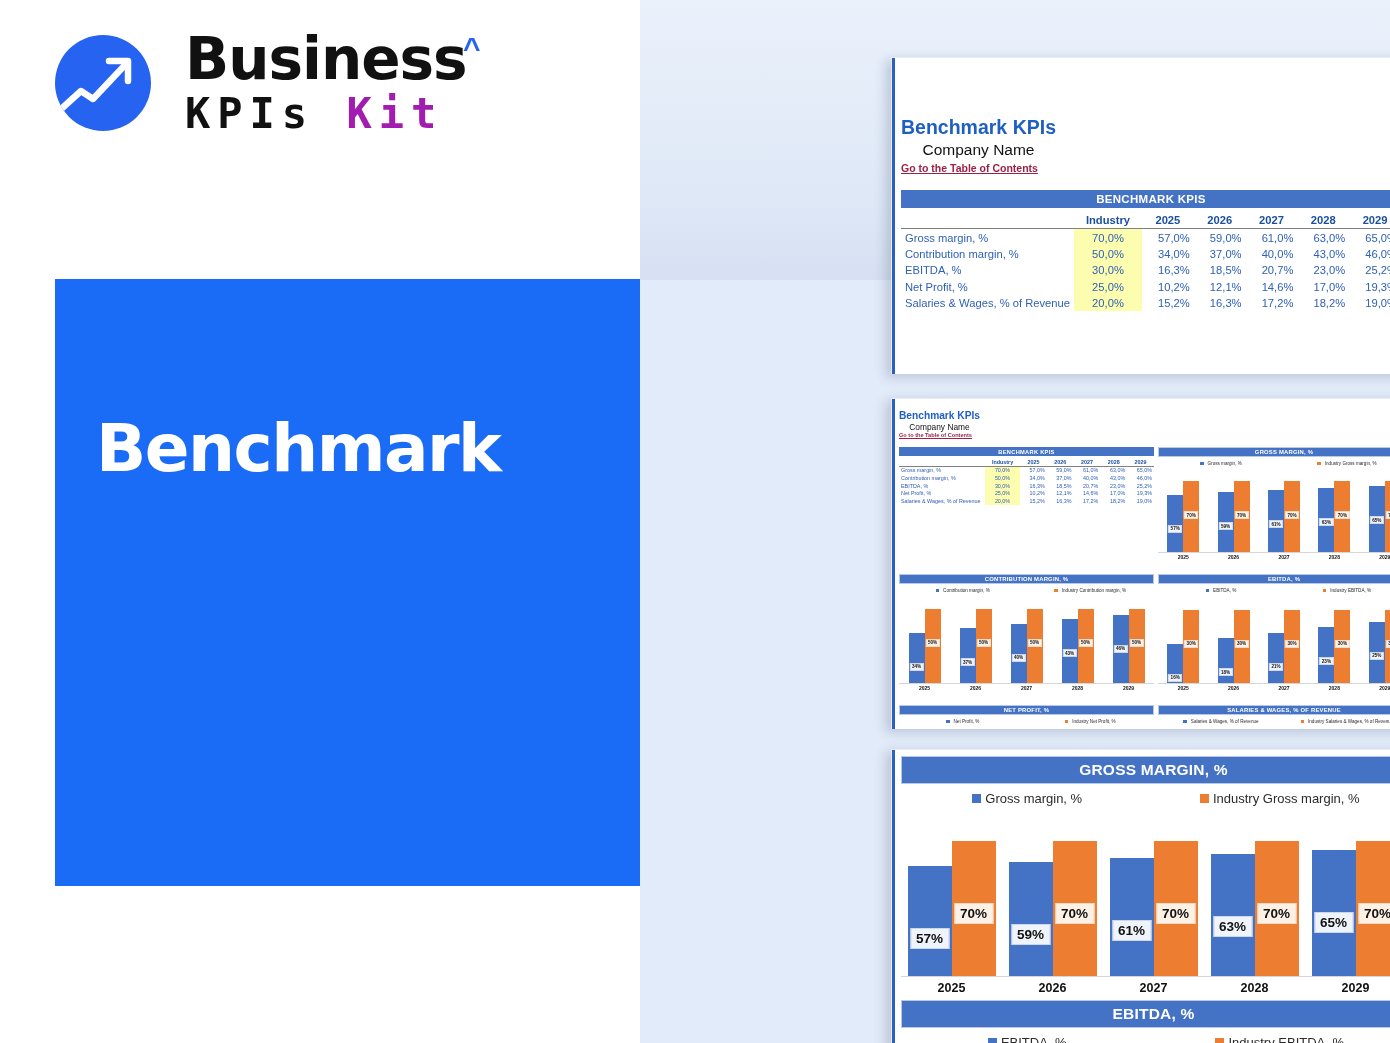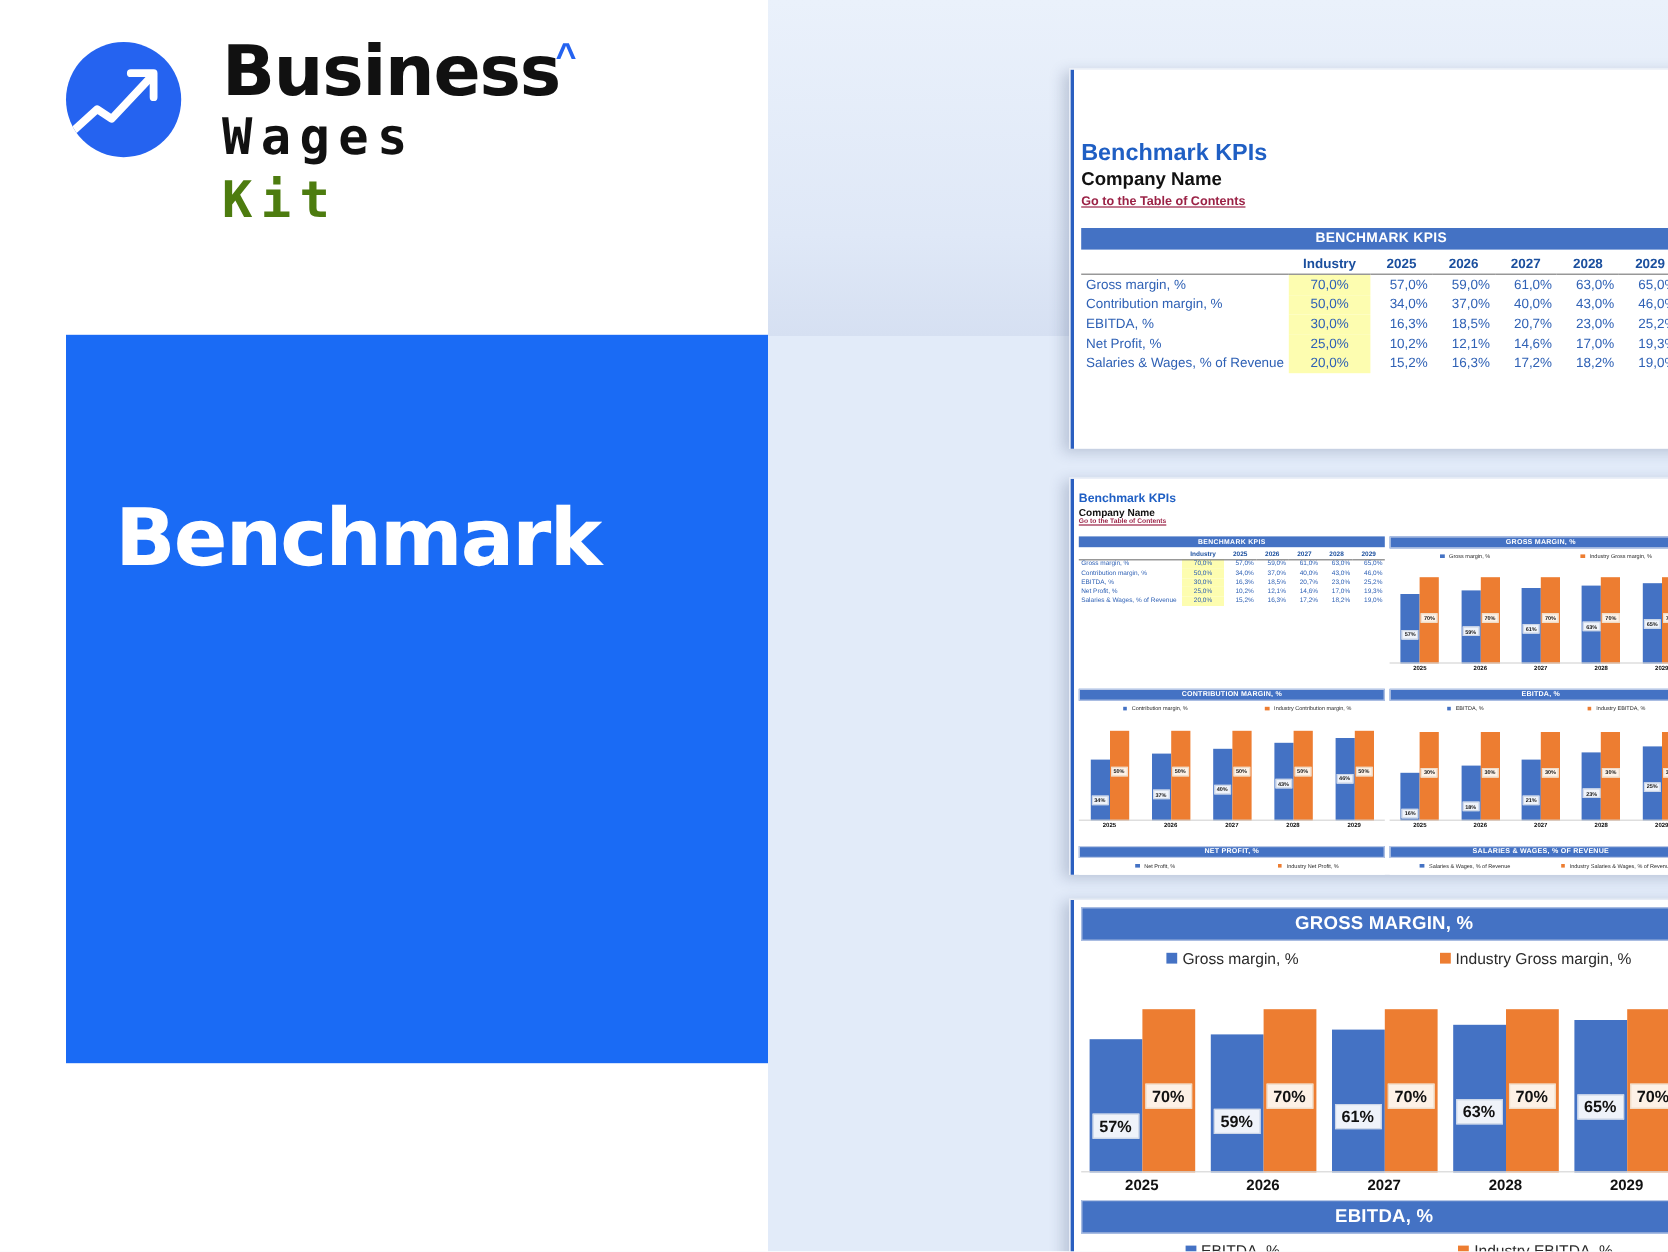--- a/index.html
+++ b/index.html
@@ -24,21 +24,21 @@
   
   .logo-wrap { position:absolute; left:55px; top:30px; width:420px; height:120px; }
   .logo-mark { position:absolute; left:0; top:5px; width:96px; height:96px; border-radius:50%;
                background:#2563f0; }
   .logo-mark svg { position:absolute; left:0; top:0; }
   .logo-text { position:absolute; left:130px; top:0px; }
   .logo-line1 { font-size:58px; font-weight:700; letter-spacing:-1px; color:#111; line-height:1.0;
                 font-family:"DejaVu Sans", sans-serif; }
   .logo-line2 { font-size:42px; font-weight:700; letter-spacing:7px; color:#111; line-height:1.25;
                 font-family:"DejaVu Sans Mono", monospace; }
-  .logo-line2 .accent { color:#4d7c0f; }
+  .logo-line2 .accent { color:#a21caf; }
   .hat { position:absolute; left:278px; top:1px; font-size:30px; color:#2563f0; font-weight:700; }
 
   
   .hero {
     position:absolute; left:55px; top:279px; width:585px; height:607px;
     background:#1a6bf5;
   }
   .hero-title {
     position:absolute; left:41px; top:137px;
     font-size:66px; font-weight:700; color:#fff; letter-spacing:-1.5px; line-height:1;
@@ -55,21 +55,21 @@
     position:absolute; background:#fff; overflow:hidden;
     box-shadow: -5px 3px 11px rgba(40,60,100,.22);
     border-top:1px solid #e7ecf5; border-left:1px solid #e7ecf5;
   }
   #card-top { left:891px; top:57px; width:520px; height:317px; }
   #card-mid { left:891px; top:398px; width:520px; height:331px; }
   #card-bot { left:891px; top:749px; width:520px; height:330px; }
 
   
   .sh-title  { color:#1f5fc4; font-weight:700; }
-  .sh-sub    { color:#111; font-weight:700; }
+  .sh-sub    { color:#111; font-weight:400;text-align:center; }
   .sh-link   { color:#9b2246; font-weight:700; text-decoration:underline; }
 
   
   .kpi-band {
     background:#4472c4; color:#fff; font-weight:700; text-align:center;
     letter-spacing:.3px;
   }
   table.kpi { border-collapse:collapse; width:100%; }
   table.kpi th, table.kpi td { color:#2f61b5; white-space:nowrap; }
   table.kpi th.yr { font-weight:700; text-align:center; color:#1b4f9e; }
@@ -116,21 +116,21 @@
             <circle cx="48" cy="48" r="48"></circle>
           </clipPath>
         <g clip-path="url(#cc)">
           <path d="M4 76 L26 56 L38 64 L70 30" fill="none" stroke="#ffffff" stroke-width="6.5" stroke-linecap="round" stroke-linejoin="round"></path>
           <path d="M54 26 L73 26 L73 46" fill="none" stroke="#ffffff" stroke-width="6.5" stroke-linecap="round" stroke-linejoin="round"></path>
         </g>
       </svg>
     </div>
     <div class="logo-text">
       <div class="logo-line1">Business</div>
-      <div class="logo-line2"><span>Wages </span><span class="accent">Kit</span></div>
+      <div class="logo-line2"><span>KPIs </span><span class="accent">Kit</span></div>
       <div class="hat">^</div>
     </div>
   </div>
 
   <div class="hero">
     <div class="hero-title">Benchmark</div>
   </div>
 
   <div class="card" id="card-top">
     <div style="position:absolute;left:9px;top:59px;">

